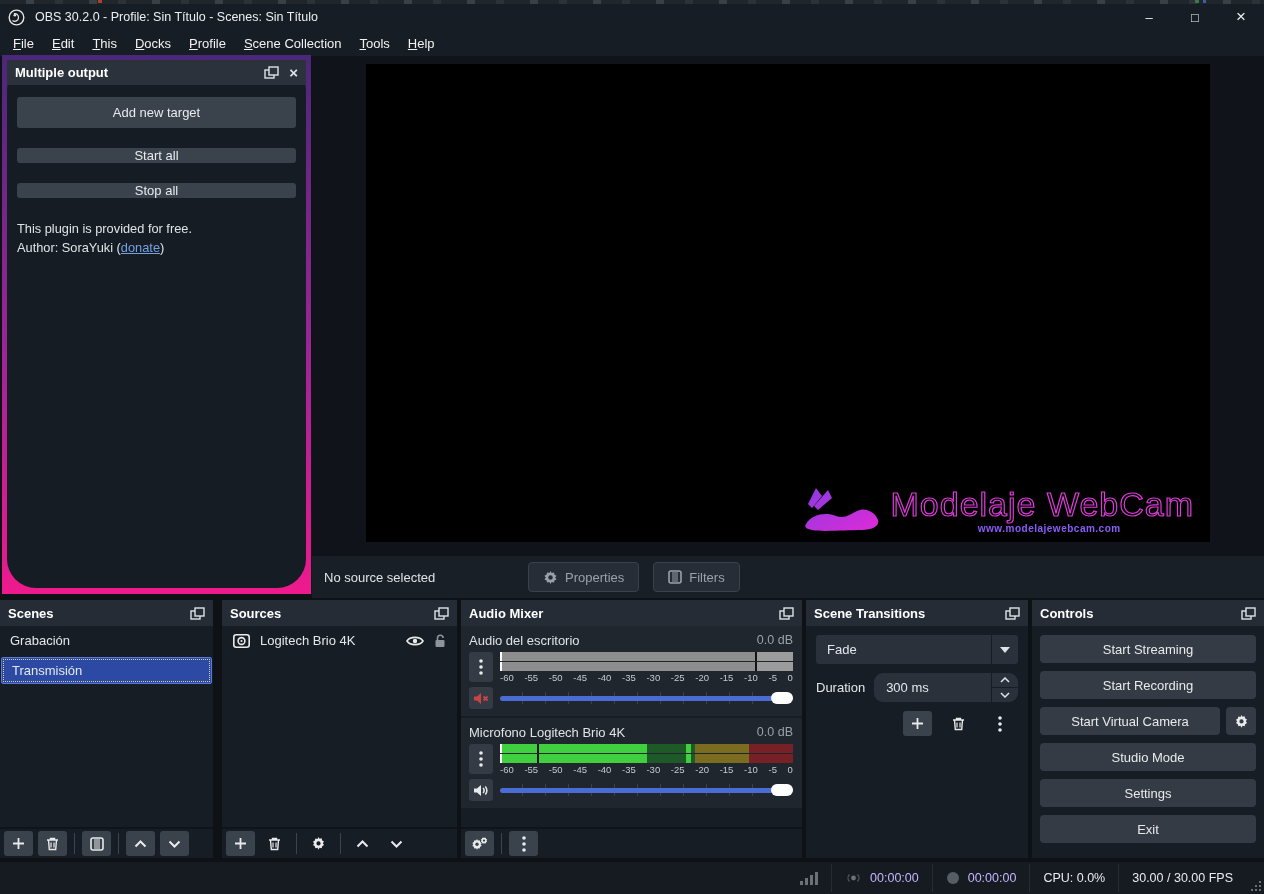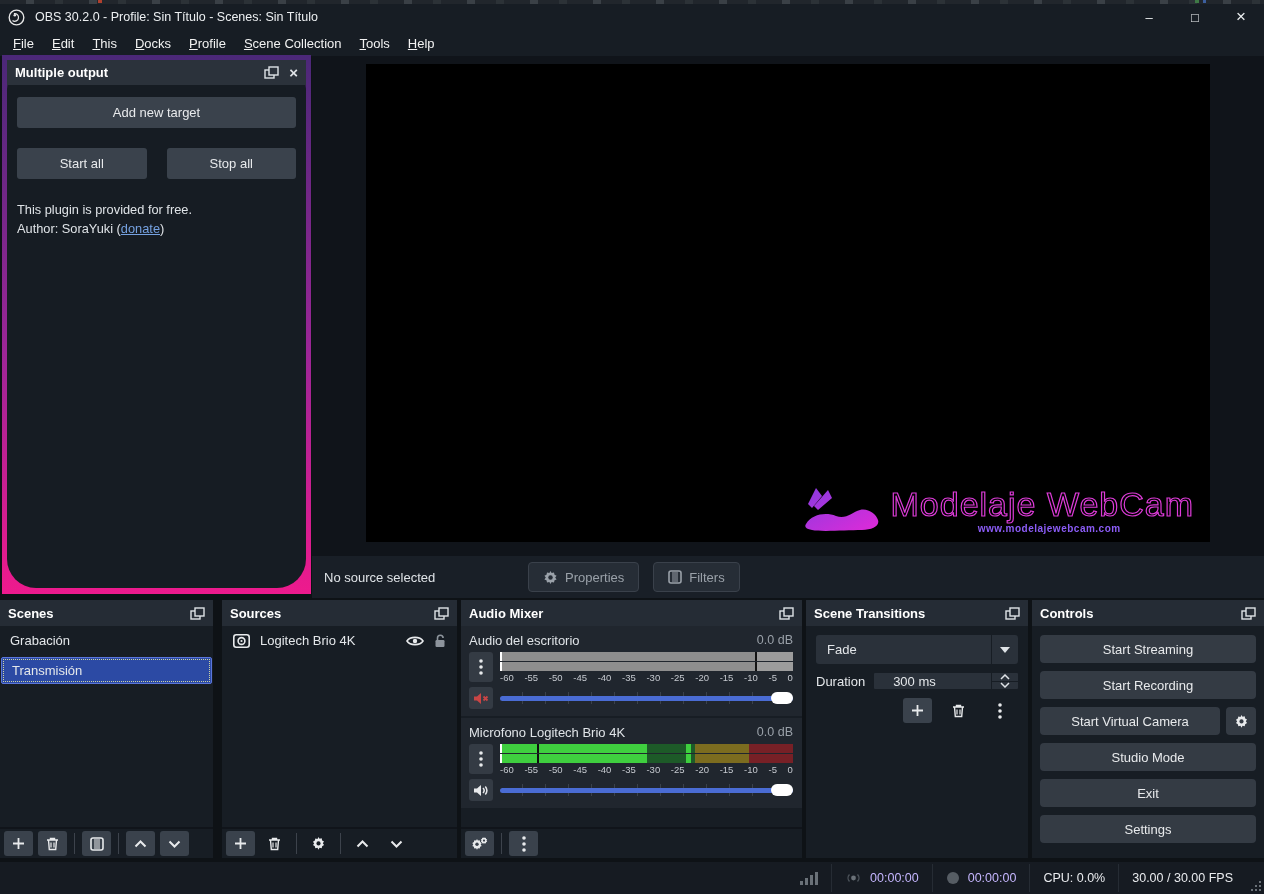--- a/index.html
+++ b/index.html
@@ -28,21 +28,21 @@
   .mo-wrap { position:absolute; left:2px; top:55px; width:309px; height:539px;
     background:linear-gradient(180deg,#4b2878 0%,#9c2697 55%,#ee1a8d 100%); }
   .mo-dock { position:absolute; left:5px; top:5px; right:5px; bottom:6px; background:#161c23; display:flex; flex-direction:column;border-radius:29px; }
   .mo-header { height:25px; background:#2b323b; display:flex; align-items:center; padding:0 8px; }
   .mo-header .dock-title { flex:1; }
   .dock-title { font-weight:bold; font-size:13px; color:#fff; }
   .mo-close { color:#dfe3e7; font-weight:bold; font-size:15px; margin-left:10px; line-height:1; }
   .mo-body { padding:12px 10px; }
   .btn { background:#3a424c; border:none; border-radius:3px; color:#e8eaec; font-family:inherit; font-size:13px; display:flex; align-items:center; justify-content:center; }
   .mo-add { width:100%; height:31px; margin-bottom:20px; }
-  .mo-row { display:flex; gap:20px; margin-bottom:22px; }
+  .mo-row { display:flex; gap:20px; margin-bottom:22px;flex-direction:column; }
   .mo-row .btn { flex:1; height:31px; }
   .mo-info { font-size:12.8px; color:#dfe3e7; line-height:1.45; padding-left:0; }
   .mo-link { color:#75a1e0; text-decoration:underline; }
 
   
   .preview-area { position:absolute; left:312px; top:56px; width:952px; height:500px; background:#10141a; }
   .canvas { position:absolute; left:54px; top:8px; width:844px; height:478px; background:#000; }
   .watermark { position:absolute; right:16px; bottom:6px; display:flex; align-items:flex-end; gap:8px; }
   .wm-sil { width:80px; height:50px; }
   .wm-texts { display:flex; flex-direction:column; align-items:center; padding-bottom:2px; }
@@ -101,21 +101,21 @@
 
   
   .dock.transitions { left:806px; width:222px; }
   .trans-body { padding:9px 10px; }
   .combo { height:29px; background:#2a313a; border-radius:3px; display:flex; align-items:center; }
   .combo-label { flex:1; padding-left:11px; color:#e4e7ea; }
   .combo-arrow { width:27px; height:100%; border-left:1px solid #171d24; display:flex; align-items:center; justify-content:center; }
   .tri-down { width:0; height:0; border-left:5px solid transparent; border-right:5px solid transparent; border-top:6px solid #dfe3e7; }
   .dur-row { display:flex; align-items:center; margin-top:9px; gap:9px; }
   .dur-label { color:#e4e7ea; flex:none; }
-  .spin { flex:1; height:16px; background:#2a313a; border-radius:1px; display:flex;padding-left:7px; }
+  .spin { flex:1; height:29px; background:#2a313a; border-radius:9px; display:flex; }
   .spin-val { flex:1; display:flex; align-items:center; padding-left:12px; color:#e4e7ea; }
   .spin-arrows { width:27px; border-left:1px solid #171d24; display:flex; flex-direction:column; }
   .spin-arrows div { flex:1; display:flex; align-items:center; justify-content:center; }
   .spin-arrows div + div { border-top:1px solid #171d24; }
   .trans-btns { display:flex; justify-content:flex-end; align-items:center; gap:12px; margin-top:9px; padding-right:4px; }
 
   
   .dock.controls { left:1032px; width:232px; }
   .ctl-body { padding:9px 8px; display:flex; flex-direction:column; gap:8px; }
   .ctl-btn { height:28px; background:#343b44; border-radius:4px; display:flex; align-items:center; justify-content:center; color:#e8eaec; font-size:13px; }
@@ -546,22 +546,22 @@
       <div class="ctl-row">
         <div class="ctl-btn">Start Virtual Camera</div>
         <div class="ctl-btn ctl-gear">
           <svg width="15" height="15" viewBox="0 0 16 16">
             <path fill="#e8eaec" d="M8 1l1.1 2 2.3-.5.5 2.3 2 1.1-1.3 1.9 1.3 1.9-2 1.1-.5 2.3-2.3-.5-1.1 2-1.1-2-2.3.5-.5-2.3-2-1.1L3.4 7.9 2.1 6l2-1.1.5-2.3 2.3.5z"></path>
             <circle cx="8" cy="7.9" r="2.2" fill="#343b44"></circle>
           </svg>
         </div>
       </div>
       <div class="ctl-btn">Studio Mode</div>
+      <div class="ctl-btn">Settings</div>
       <div class="ctl-btn">Exit</div>
-      <div class="ctl-btn">Settings</div>
     </div>
   </div>
 
   <div class="statusbar">
     <div class="sb-cell">
       <svg width="18" height="14" viewBox="0 0 18 14">
         <rect x="0" y="10" width="3" height="4" fill="#6a7178"></rect>
         <rect x="5" y="7" width="3" height="7" fill="#6a7178"></rect>
         <rect x="10" y="4" width="3" height="10" fill="#6a7178"></rect>
         <rect x="15" y="1" width="3" height="13" fill="#6a7178"></rect>

